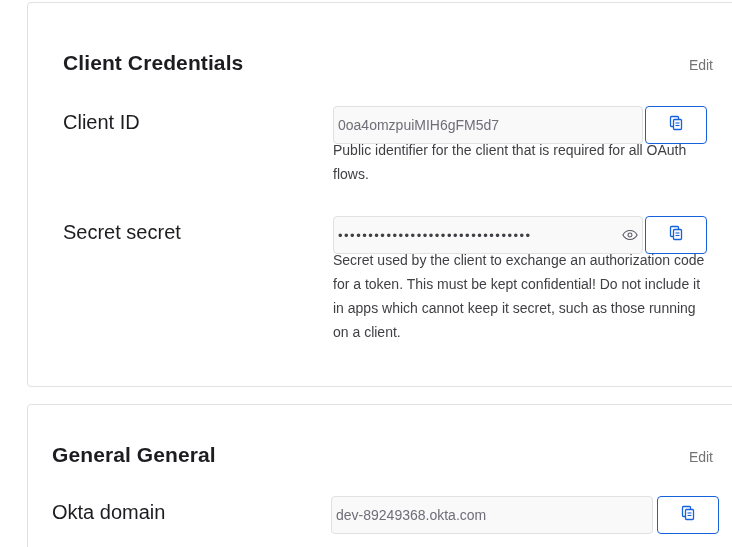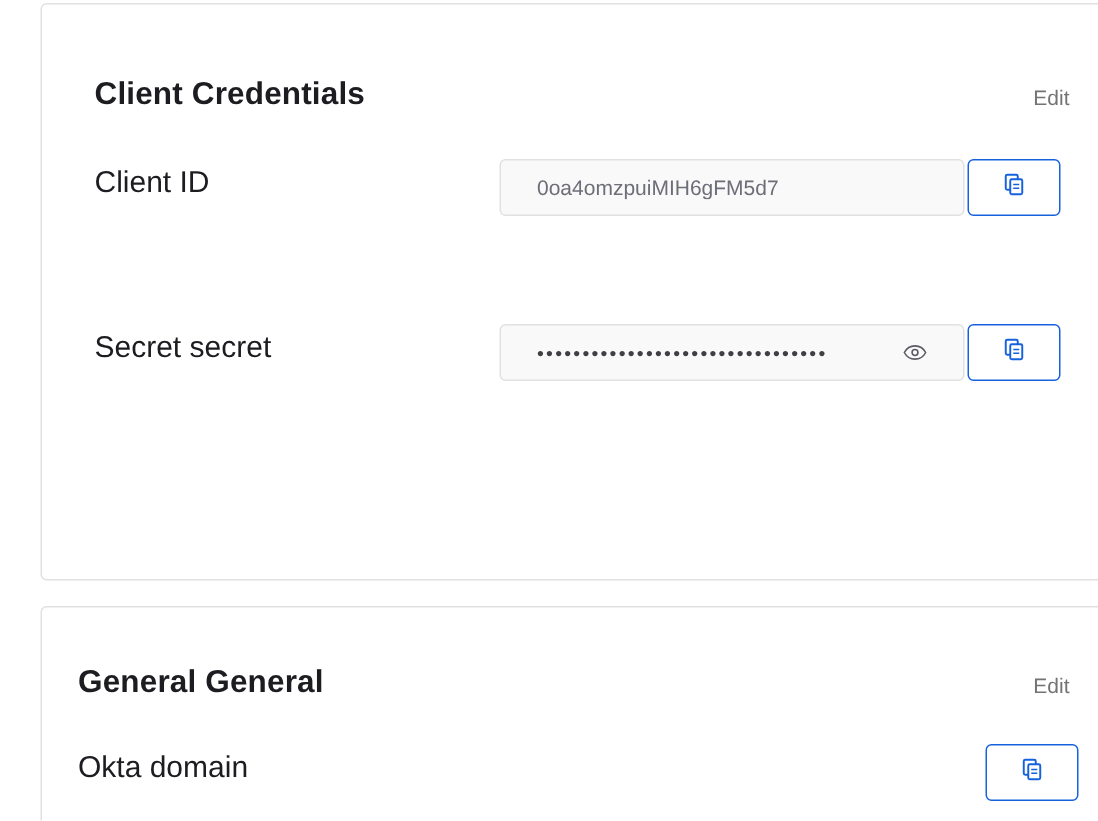--- a/index.html
+++ b/index.html
@@ -64,21 +64,21 @@
   }
   .readonly-input {
     position: absolute;
     height: 38px;
     background: #f9f9f9;
     border: 1px solid #dfe1e2;
     border-radius: 4px;
     box-sizing: border-box;
     display: flex;
     align-items: center;
-    padding: 0 24px;
+    padding: 0 4px;
     font-size: 14px;
     color: #6e6e78;
     overflow: hidden;
     white-space: nowrap;
   }
   .readonly-input .value {
     flex: 1;
     overflow: hidden;
     text-overflow: ellipsis;
   }
@@ -140,20 +140,21 @@
       <span>
         <svg width="16" height="16" viewBox="0 0 16 16" fill="none" aria-hidden="true">
           <rect x="2.5" y="1.5" width="8" height="10" rx="1" stroke="#1662dd" stroke-width="1.3"></rect>
           <rect x="5.5" y="4.5" width="8" height="10" rx="1" fill="#ffffff" stroke="#1662dd" stroke-width="1.3"></rect>
           <line x1="7.5" y1="8" x2="11.5" y2="8" stroke="#1662dd" stroke-width="1.1"></line>
           <line x1="7.5" y1="10.5" x2="11.5" y2="10.5" stroke="#1662dd" stroke-width="1.1"></line>
         </svg>
       </span>
     </div>
 
+    <div class="helper-text w-helper-1" style="left: 305px; top: 135px;">Public identifier for the client that is required for all OAuth flows.</div>
 
     <div class="field-label" style="left: 35px; top: 218px;">Secret secret</div>
 
     <div class="readonly-input" style="left: 305px; top: 213px; width: 310px;">
       <span class="value secret-dots">••••••••••••••••••••••••••••••••</span>
       <span class="eye-icon">
         <svg width="16" height="14" viewBox="0 0 18 12" fill="none" aria-hidden="true">
           <path d="M1 6C3 2.2 6 1 9 1c3 0 6 1.2 8 5-2 3.8-5 5-8 5C6 11 3 9.8 1 6z" stroke="#5a5a63" stroke-width="1.2"></path>
           <circle cx="9" cy="6" r="2.2" stroke="#5a5a63" stroke-width="1.2"></circle>
         </svg>
@@ -164,31 +165,35 @@
       <span>
         <svg width="16" height="16" viewBox="0 0 16 16" fill="none" aria-hidden="true">
           <rect x="2.5" y="1.5" width="8" height="10" rx="1" stroke="#1662dd" stroke-width="1.3"></rect>
           <rect x="5.5" y="4.5" width="8" height="10" rx="1" fill="#ffffff" stroke="#1662dd" stroke-width="1.3"></rect>
           <line x1="7.5" y1="8" x2="11.5" y2="8" stroke="#1662dd" stroke-width="1.1"></line>
           <line x1="7.5" y1="10.5" x2="11.5" y2="10.5" stroke="#1662dd" stroke-width="1.1"></line>
         </svg>
       </span>
     </div>
 
+    <div class="helper-text w-helper-2" style="left: 305px; top: 245px;">Secret used by the client to exchange an authorization code for a token. This must be kept confidential! Do not include it in apps which cannot keep it secret, such as those running on a client.</div>
   </div>
 
   <div class="card card-general">
 
     <div class="card-header">
       <div class="card-title" style="left: 24px; top: 38px;">General General</div>
       <div class="edit-link" style="right: 31px; top: 44px;">Edit</div>
     </div>
 
     <div class="field-label" style="left: 24px; top: 96px;">Okta domain</div>
 
+    <div class="readonly-input" style="left: 303px; top: 91px; width: 322px;">
+      <span class="value">dev-89249368.okta.com</span>
+    </div>
 
     <div class="copy-button" style="left: 629px; top: 91px;">
       <span>
         <svg width="16" height="16" viewBox="0 0 16 16" fill="none" aria-hidden="true">
           <rect x="2.5" y="1.5" width="8" height="10" rx="1" stroke="#1662dd" stroke-width="1.3"></rect>
           <rect x="5.5" y="4.5" width="8" height="10" rx="1" fill="#ffffff" stroke="#1662dd" stroke-width="1.3"></rect>
           <line x1="7.5" y1="8" x2="11.5" y2="8" stroke="#1662dd" stroke-width="1.1"></line>
           <line x1="7.5" y1="10.5" x2="11.5" y2="10.5" stroke="#1662dd" stroke-width="1.1"></line>
         </svg>
       </span>

